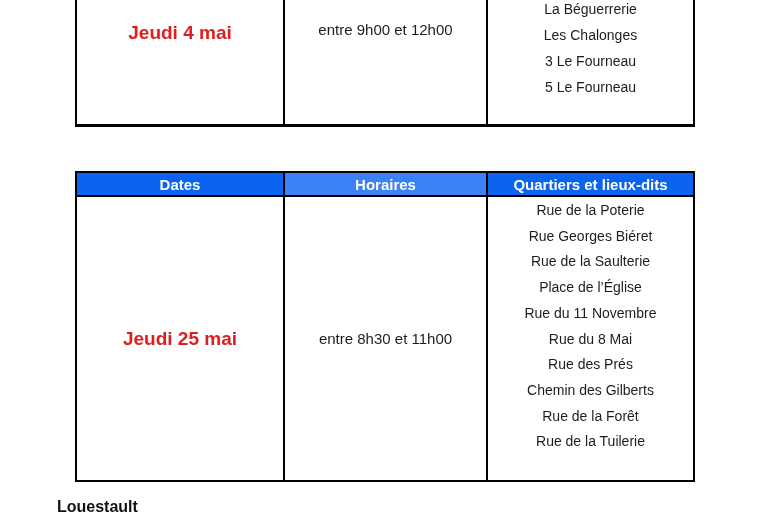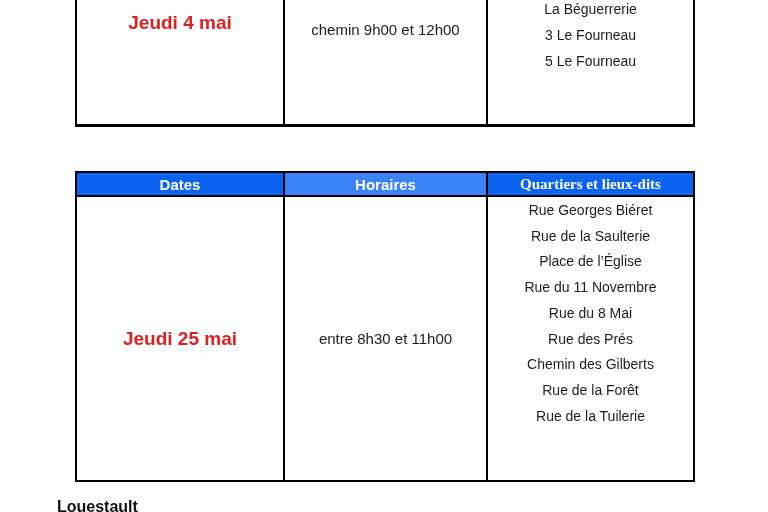--- a/index.html
+++ b/index.html
@@ -68,21 +68,21 @@
   .lieux {
     text-align: center;
     font-size: 14px;
   }
   .lieux .lieu { line-height: 26px; }
   .tbl-top .lieux { margin-top: -4px; }
   .tbl-top .lieux .lieu { line-height: 26px; }
   .tbl-main .lieux { padding-top: 1px; }
   .tbl-main .lieux .lieu { line-height: 25.7px; }
 
-  .tbl-top .c1 { padding-top: 10px; }
+  .tbl-top .c1 { padding-top: 20px; }
   .tbl-top .c2 { padding-top: 20px; }
 
   .tbl-main .body-center {
     display: flex; align-items: center; justify-content: center;
   }
 
   .footer-title {
     position: absolute;
     left: 57px;
     top: 498px;
@@ -95,44 +95,46 @@
 </head>
 <body>
 
 <div class="page">
 
   <div class="tbl tbl-top">
     <div class="col c1">
       <div class="date-red" style="color: rgb(223, 31, 31);">Jeudi 4 mai</div>
     </div>
     <div class="col c2">
-      <div class="hours">chemin 9h00 et 12h00</div>
+      <div class="hours">entre 9h00 et 12h00</div>
     </div>
     <div class="col c3">
       <div class="lieux">
           <div class="lieu">La Béguerrerie</div>
+          <div class="lieu">Les Chalonges</div>
           <div class="lieu">3 Le Fourneau</div>
           <div class="lieu">5 Le Fourneau</div>
         </div>
     </div>
   </div>
 
   <div class="tbl tbl-main">
     <div class="cell hdr c1 header-bg" style="background: rgb(11, 100, 240); color: rgb(255, 255, 255);">Dates</div>
     <div class="cell hdr c2 header-bg" style="background: #3b82f6; color: rgb(255, 255, 255);">Horaires</div>
-    <div class="cell hdr c3 header-bg" style="background: rgb(11, 100, 240); color: rgb(255, 255, 255); font-family: Liberation Serif, serif;">Quartiers et lieux-dits</div>
+    <div class="cell hdr c3 header-bg" style="background: rgb(11, 100, 240); color: rgb(255, 255, 255);">Quartiers et lieux-dits</div>
 
     <div class="cell c1 body-center">
       <div class="date-red" style="color: rgb(223, 31, 31);">Jeudi 25 mai</div>
     </div>
     <div class="cell c2 body-center">
       <div class="hours">entre 8h30 et 11h00</div>
     </div>
     <div class="cell c3">
       <div class="lieux">
+          <div class="lieu">Rue de la Poterie</div>
           <div class="lieu">Rue Georges Biéret</div>
           <div class="lieu">Rue de la Saulterie</div>
           <div class="lieu">Place de l’Église</div>
           <div class="lieu">Rue du 11 Novembre</div>
           <div class="lieu">Rue du 8 Mai</div>
           <div class="lieu">Rue des Prés</div>
           <div class="lieu">Chemin des Gilberts</div>
           <div class="lieu">Rue de la Forêt</div>
           <div class="lieu">Rue de la Tuilerie</div>
         </div>

